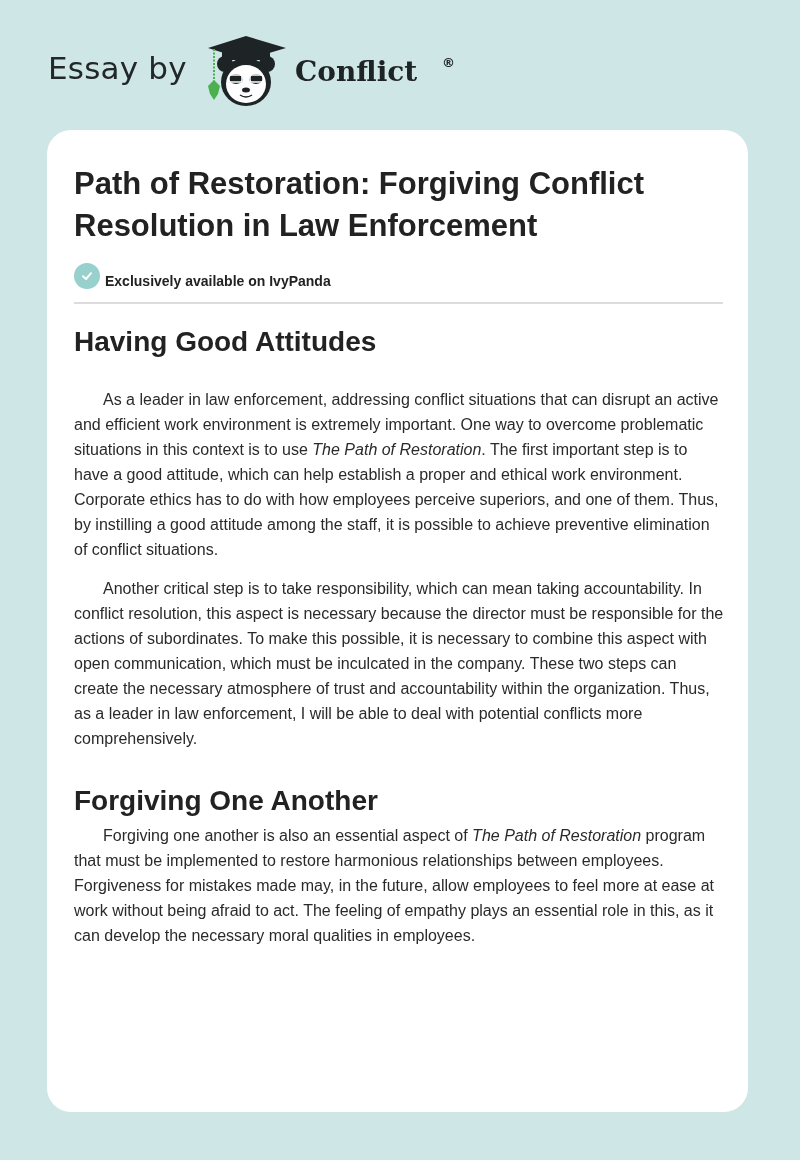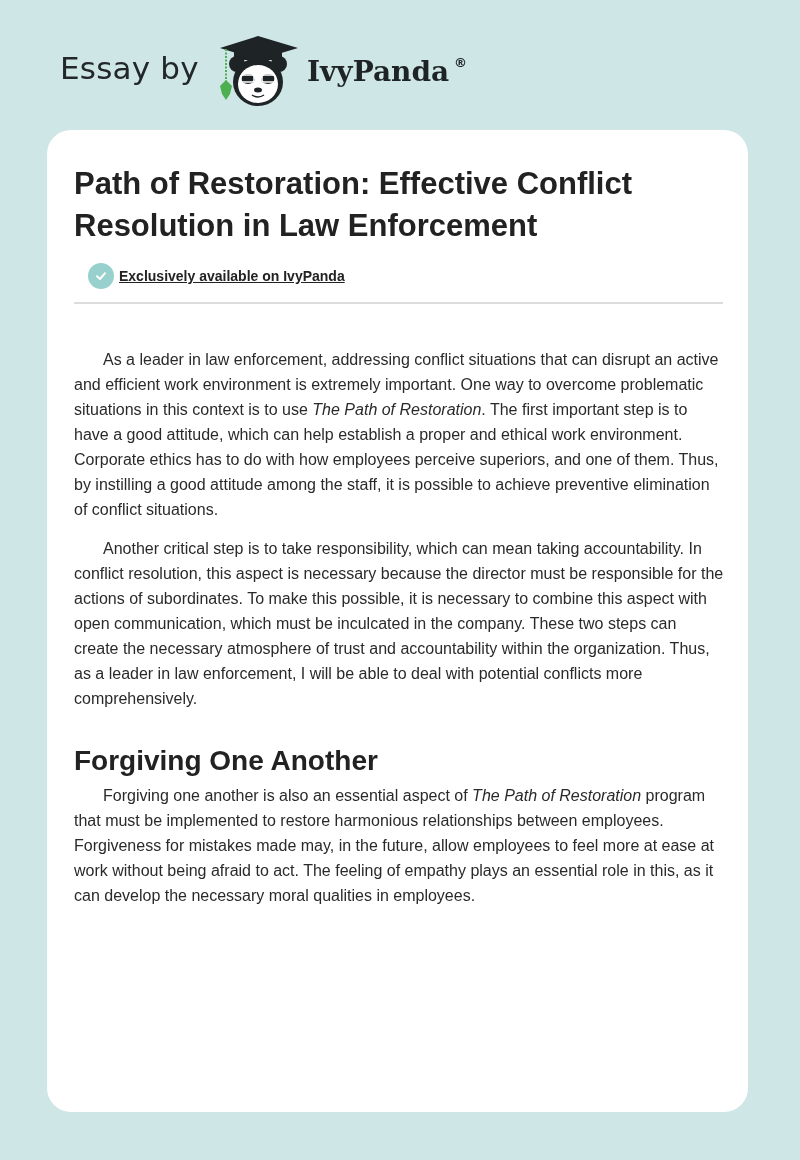--- a/index.html
+++ b/index.html
@@ -6,21 +6,21 @@
     html, body {
       width: 800px;
       height: 1160px;
       background: #cfe6e6;
       font-family: "Liberation Sans", sans-serif;
       color: #222222;
       overflow: hidden;
     }
     .header {
       position: absolute;
-      left: 12px; top: 0;
+      left: 0; top: 0;
       width: 652px; height: 130px;
     }
     .brand-prefix {
       position: absolute;
       left: 48px; top: 50px;
       font-family: "DejaVu Sans", sans-serif;
       font-size: 31px;
       color: #22282a;
       letter-spacing: 0.2px;
     }
@@ -57,25 +57,24 @@
       left: 27px; top: 33px;
       width: 650px;
       font-family: "Liberation Sans", sans-serif;
       font-weight: bold;
       font-size: 31px;
       line-height: 42px;
       color: #222222;
     }
     .exclusive {
       position: absolute;
-      left: 41px; top: 133px;
+      left: 27px; top: 133px;
       display: flex;
-      align-items: center;
+      align-items: flex-end;
       height: 26px;
-      text-decoration: underline;
     }
     .check-icon {
       width: 26px; height: 26px;
       border-radius: 50%;
       background: #97d0cc;
       display: flex; align-items: center; justify-content: center;
       margin-right: 5px;
     }
     .exclusive-text {
       font-weight: bold;
@@ -135,39 +134,40 @@
     <ellipse cx="36" cy="45" rx="7" ry="5" fill="#1e2325"></ellipse>
     <ellipse cx="56" cy="45" rx="7" ry="5" fill="#1e2325"></ellipse>
 
     <rect x="29" y="41" width="13" height="7" rx="2" fill="none" stroke="#ffffff" stroke-width="1.5"></rect>
     <rect x="50" y="41" width="13" height="7" rx="2" fill="none" stroke="#ffffff" stroke-width="1.5"></rect>
     <line x1="42" y1="44" x2="50" y2="44" stroke="#ffffff" stroke-width="1.5"></line>
 
     <ellipse cx="46" cy="56" rx="4" ry="2.5" fill="#1e2325"></ellipse>
     <path d="M40,61 Q46,65 52,61" stroke="#1e2325" stroke-width="1.5" fill="none"></path>
   </svg>
-  <span class="brand-name">IvyPanda</span>
+  <span class="brand-name">Conflict</span>
   <span class="brand-reg">®</span>
 </div>
 
 <div class="card">
-  <h1 class="title">Path of Restoration: Effective Conflict Resolution in Law Enforcement</h1>
+  <h1 class="title">Path of Restoration: Forgiving Conflict Resolution in Law Enforcement</h1>
 
   <div class="exclusive">
     <span class="check-icon">
       <svg width="14" height="14" viewBox="0 0 14 14" xmlns="http://www.w3.org/2000/svg">
         <path d="M3,7.2 L6,10 L11,4.2" stroke="#ffffff" stroke-width="2" fill="none" stroke-linecap="round" stroke-linejoin="round"></path>
       </svg>
     </span>
     <span class="exclusive-text">Exclusively available on IvyPanda</span>
   </div>
 
   <div class="divider"></div>
 
   <div class="content">
+    <h2 class="section-heading" id="sec1-heading">Having Good Attitudes</h2>
     <p class="paragraph" id="sec1-para"><span>As a leader in law enforcement, addressing conflict situations that can disrupt an active and efficient work environment is extremely important. One way to overcome problematic situations in this context is to use </span><em>The Path of Restoration</em><span>. The first important step is to have a good attitude, which can help establish a proper and ethical work environment. Corporate ethics has to do with how employees perceive superiors, and one of them. Thus, by instilling a good attitude among the staff, it is possible to achieve preventive elimination of conflict situations.</span></p>
 
     <p class="paragraph" id="sec2-para">Another critical step is to take responsibility, which can mean taking accountability. In conflict resolution, this aspect is necessary because the director must be responsible for the actions of subordinates. To make this possible, it is necessary to combine this aspect with open communication, which must be inculcated in the company. These two steps can create the necessary atmosphere of trust and accountability within the organization. Thus, as a leader in law enforcement, I will be able to deal with potential conflicts more comprehensively.</p>
 
     <h2 class="section-heading" id="sec3-heading">Forgiving One Another</h2>
     <p class="paragraph" id="sec3-para"><span>Forgiving one another is also an essential aspect of </span><em>The Path of Restoration</em><span> program that must be implemented to restore harmonious relationships between employees. Forgiveness for mistakes made may, in the future, allow employees to feel more at ease at work without being afraid to act. The feeling of empathy plays an essential role in this, as it can develop the necessary moral qualities in employees.</span></p>
   </div>
 </div>
 
 </body></html>

